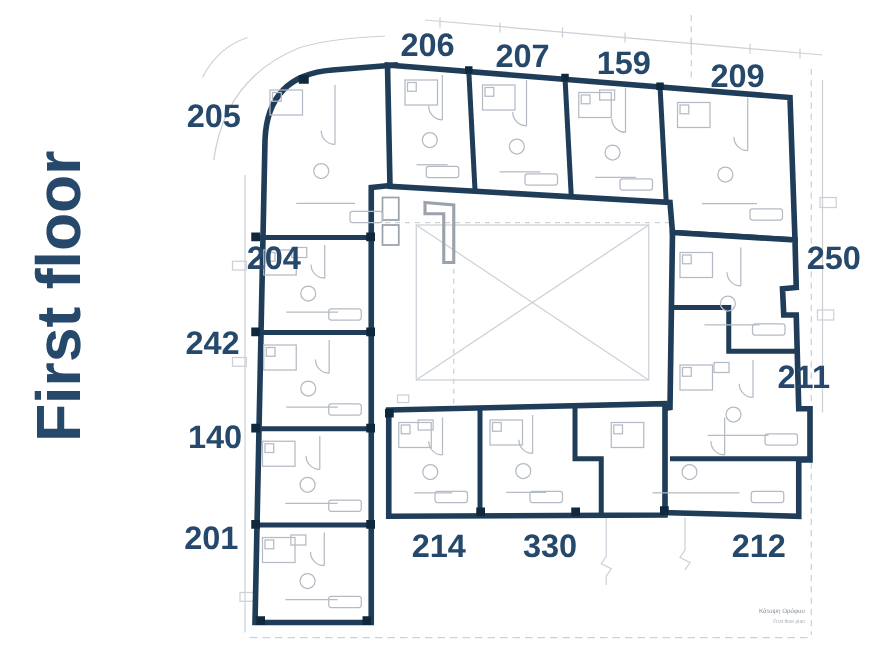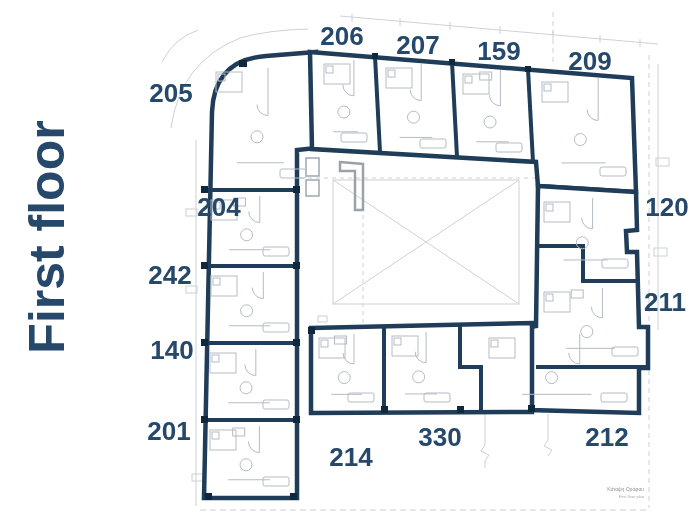--- a/index.html
+++ b/index.html
@@ -13,22 +13,22 @@
     font-size:50px;font-weight:bold;color:#26496b;letter-spacing:0px;white-space:nowrap;
   }
   svg.plan{position:absolute;left:0;top:0;}
   .lbl{
     position:absolute;transform:translate(-50%,-50%);
     font-size:26px;font-weight:bold;color:#26496b;white-space:nowrap;
   }
   .p205{left:171px;top:93px;}  .p206{left:342px;top:36px;}
   .p207{left:418px;top:45px;}  .p208{left:499px;top:51px;}
   .p209{left:590px;top:61px;}  .p210{left:667px;top:207px;}
-  .p211{left:665px;top:302px;} .p212{left:607px;top:437px;}
-  .p213{left:440px;top:437px;} .p214{left:351px;top:457px;}
+  .p211{left:643px;top:302px;} .p212{left:607px;top:437px;}
+  .p213{left:440px;top:437px;} .p214{left:351px;top:437px;}
   .p204{left:171px;top:207px;margin-left:48px;} .p203{left:170px;top:275px;}
   .p202{left:172px;top:350px;} .p201{left:169px;top:431px;}
   .caption{
     position:absolute;left:556px;top:486px;width:88px;text-align:right;color:#8a9099;
     line-height:1.5;
   }
   .caption .c1{font-size:5px;}
   .caption .c2{font-size:4px;color:#a5abb3;}
 </style>
 </head>
@@ -221,21 +221,21 @@
         <line x1="331.25" y1="394.32" x2="361.8" y2="394.32"></line>
         <rect x="334.5" y="336" width="12" height="8"></rect>
       </g>
   </svg>
 
   <div class="lbl p205">205</div>
   <div class="lbl p206">206</div>
   <div class="lbl p207">207</div>
   <div class="lbl p208">159</div>
   <div class="lbl p209">209</div>
-  <div class="lbl p210">120</div>
+  <div class="lbl p210">250</div>
   <div class="lbl p211">211</div>
   <div class="lbl p212">212</div>
   <div class="lbl p213">330</div>
   <div class="lbl p214">214</div>
   <div class="lbl p204">204</div>
   <div class="lbl p203">242</div>
   <div class="lbl p202">140</div>
   <div class="lbl p201">201</div>
 
   <div class="caption">

